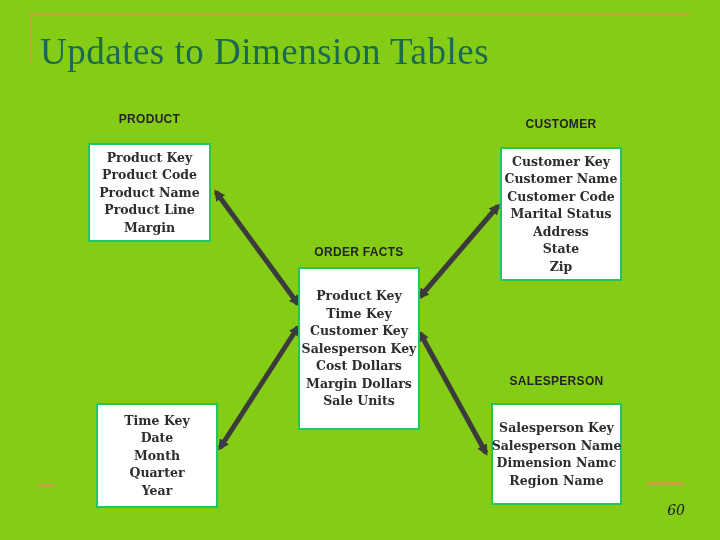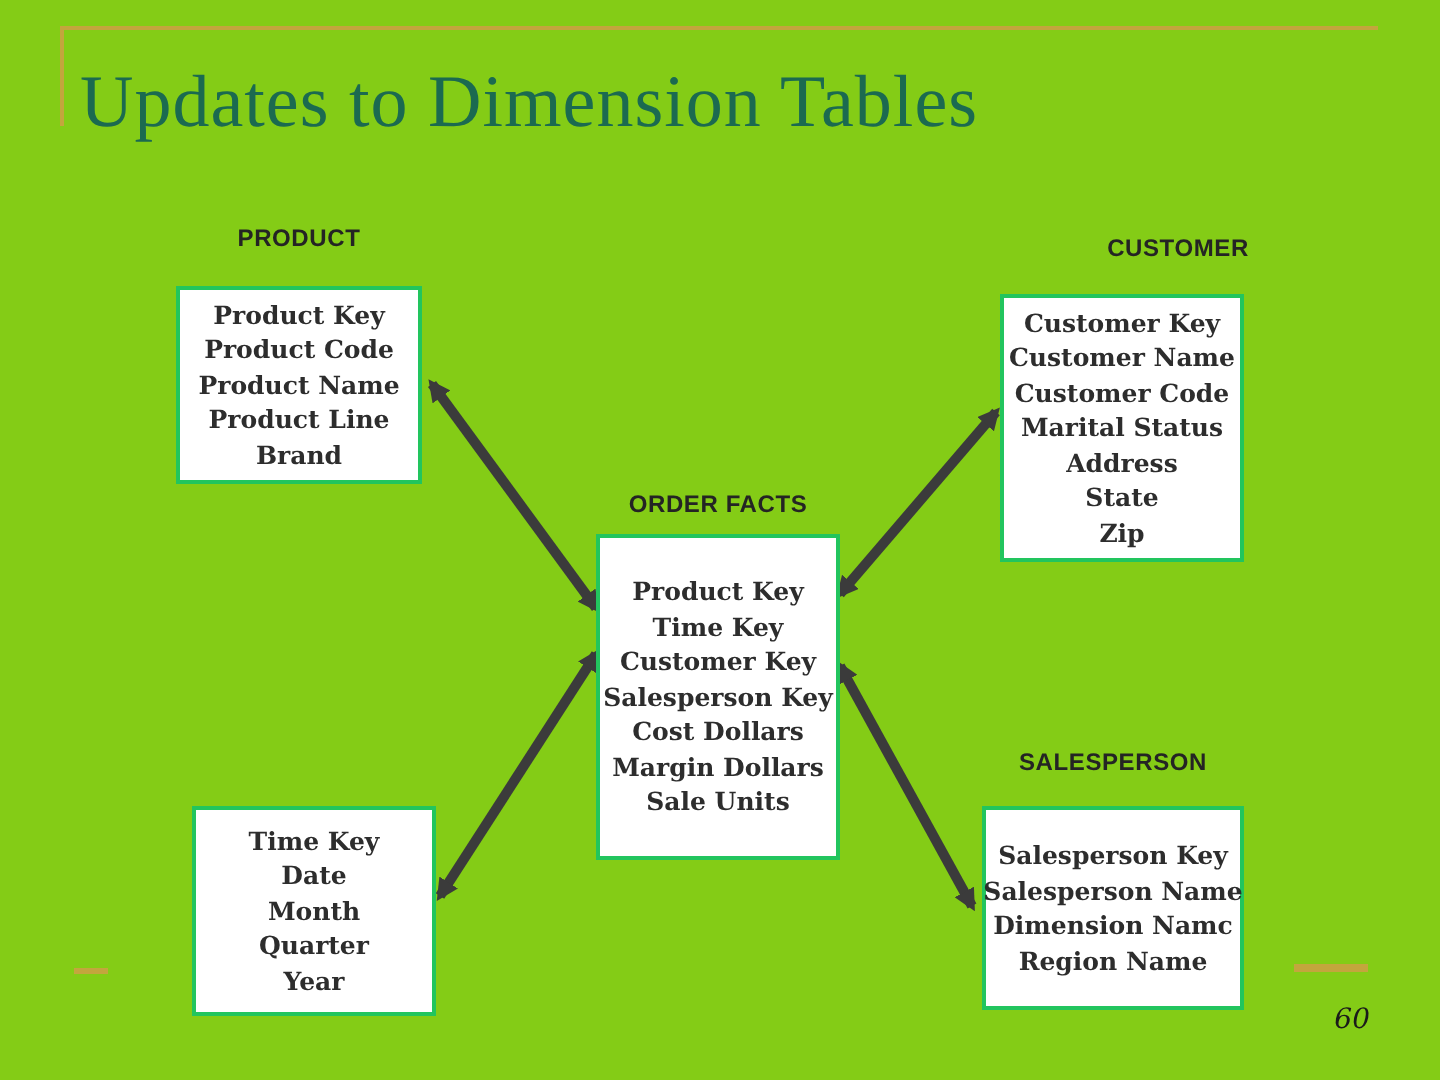--- a/index.html
+++ b/index.html
@@ -29,21 +29,21 @@
     position:absolute; box-sizing:border-box; border:2px solid #22c55e;
     background:#ffffff; display:flex; flex-direction:column;
     align-items:center; justify-content:center;
     font-family:"DejaVu Serif", serif; font-weight:700; font-size:12.5px;
     color:#2d2d2d; text-align:center;
   }
   .tbl-box .row { line-height:17.5px; white-space:nowrap; }
 
   
   .lbl-product     { left:88px;  top:112px; width:123px; }
-  .lbl-customer    { left:528px; top:117px; width:122px; }
+  .lbl-customer    { left:500px; top:117px; width:122px; }
   .lbl-orderfacts  { left:298px; top:245px; width:122px; }
   .lbl-time        { left:96px;  top:373px; width:122px;margin-top:29px; }
   .lbl-salesperson { left:491px; top:374px; width:131px; }
 
   
   .box-product     { left:88px;  top:143px; width:123px; height:99px;  }
   .box-customer    { left:500px; top:147px; width:122px; height:134px; }
   .box-orderfacts  { left:298px; top:267px; width:122px; height:163px; }
   .box-time        { left:96px;  top:403px; width:122px; height:105px; }
   .box-salesperson { left:491px; top:403px; width:131px; height:102px; }
@@ -81,21 +81,21 @@
       <line x1="420" y1="333" x2="486" y2="453" marker-start="url(#arrs)" marker-end="url(#arr)"></line>
     </g>
   </svg>
 
   <div class="tbl-label lbl-product">PRODUCT</div>
   <div class="tbl-box box-product">
     <div class="row">Product Key</div>
     <div class="row">Product Code</div>
     <div class="row">Product Name</div>
     <div class="row">Product Line</div>
-    <div class="row">Brand</div>
+    <div class="row">Margin</div>
   </div>
 
   <div class="tbl-label lbl-customer">CUSTOMER</div>
   <div class="tbl-box box-customer">
     <div class="row">Customer Key</div>
     <div class="row">Customer Name</div>
     <div class="row">Customer Code</div>
     <div class="row">Marital Status</div>
     <div class="row">Address</div>
     <div class="row">State</div>

